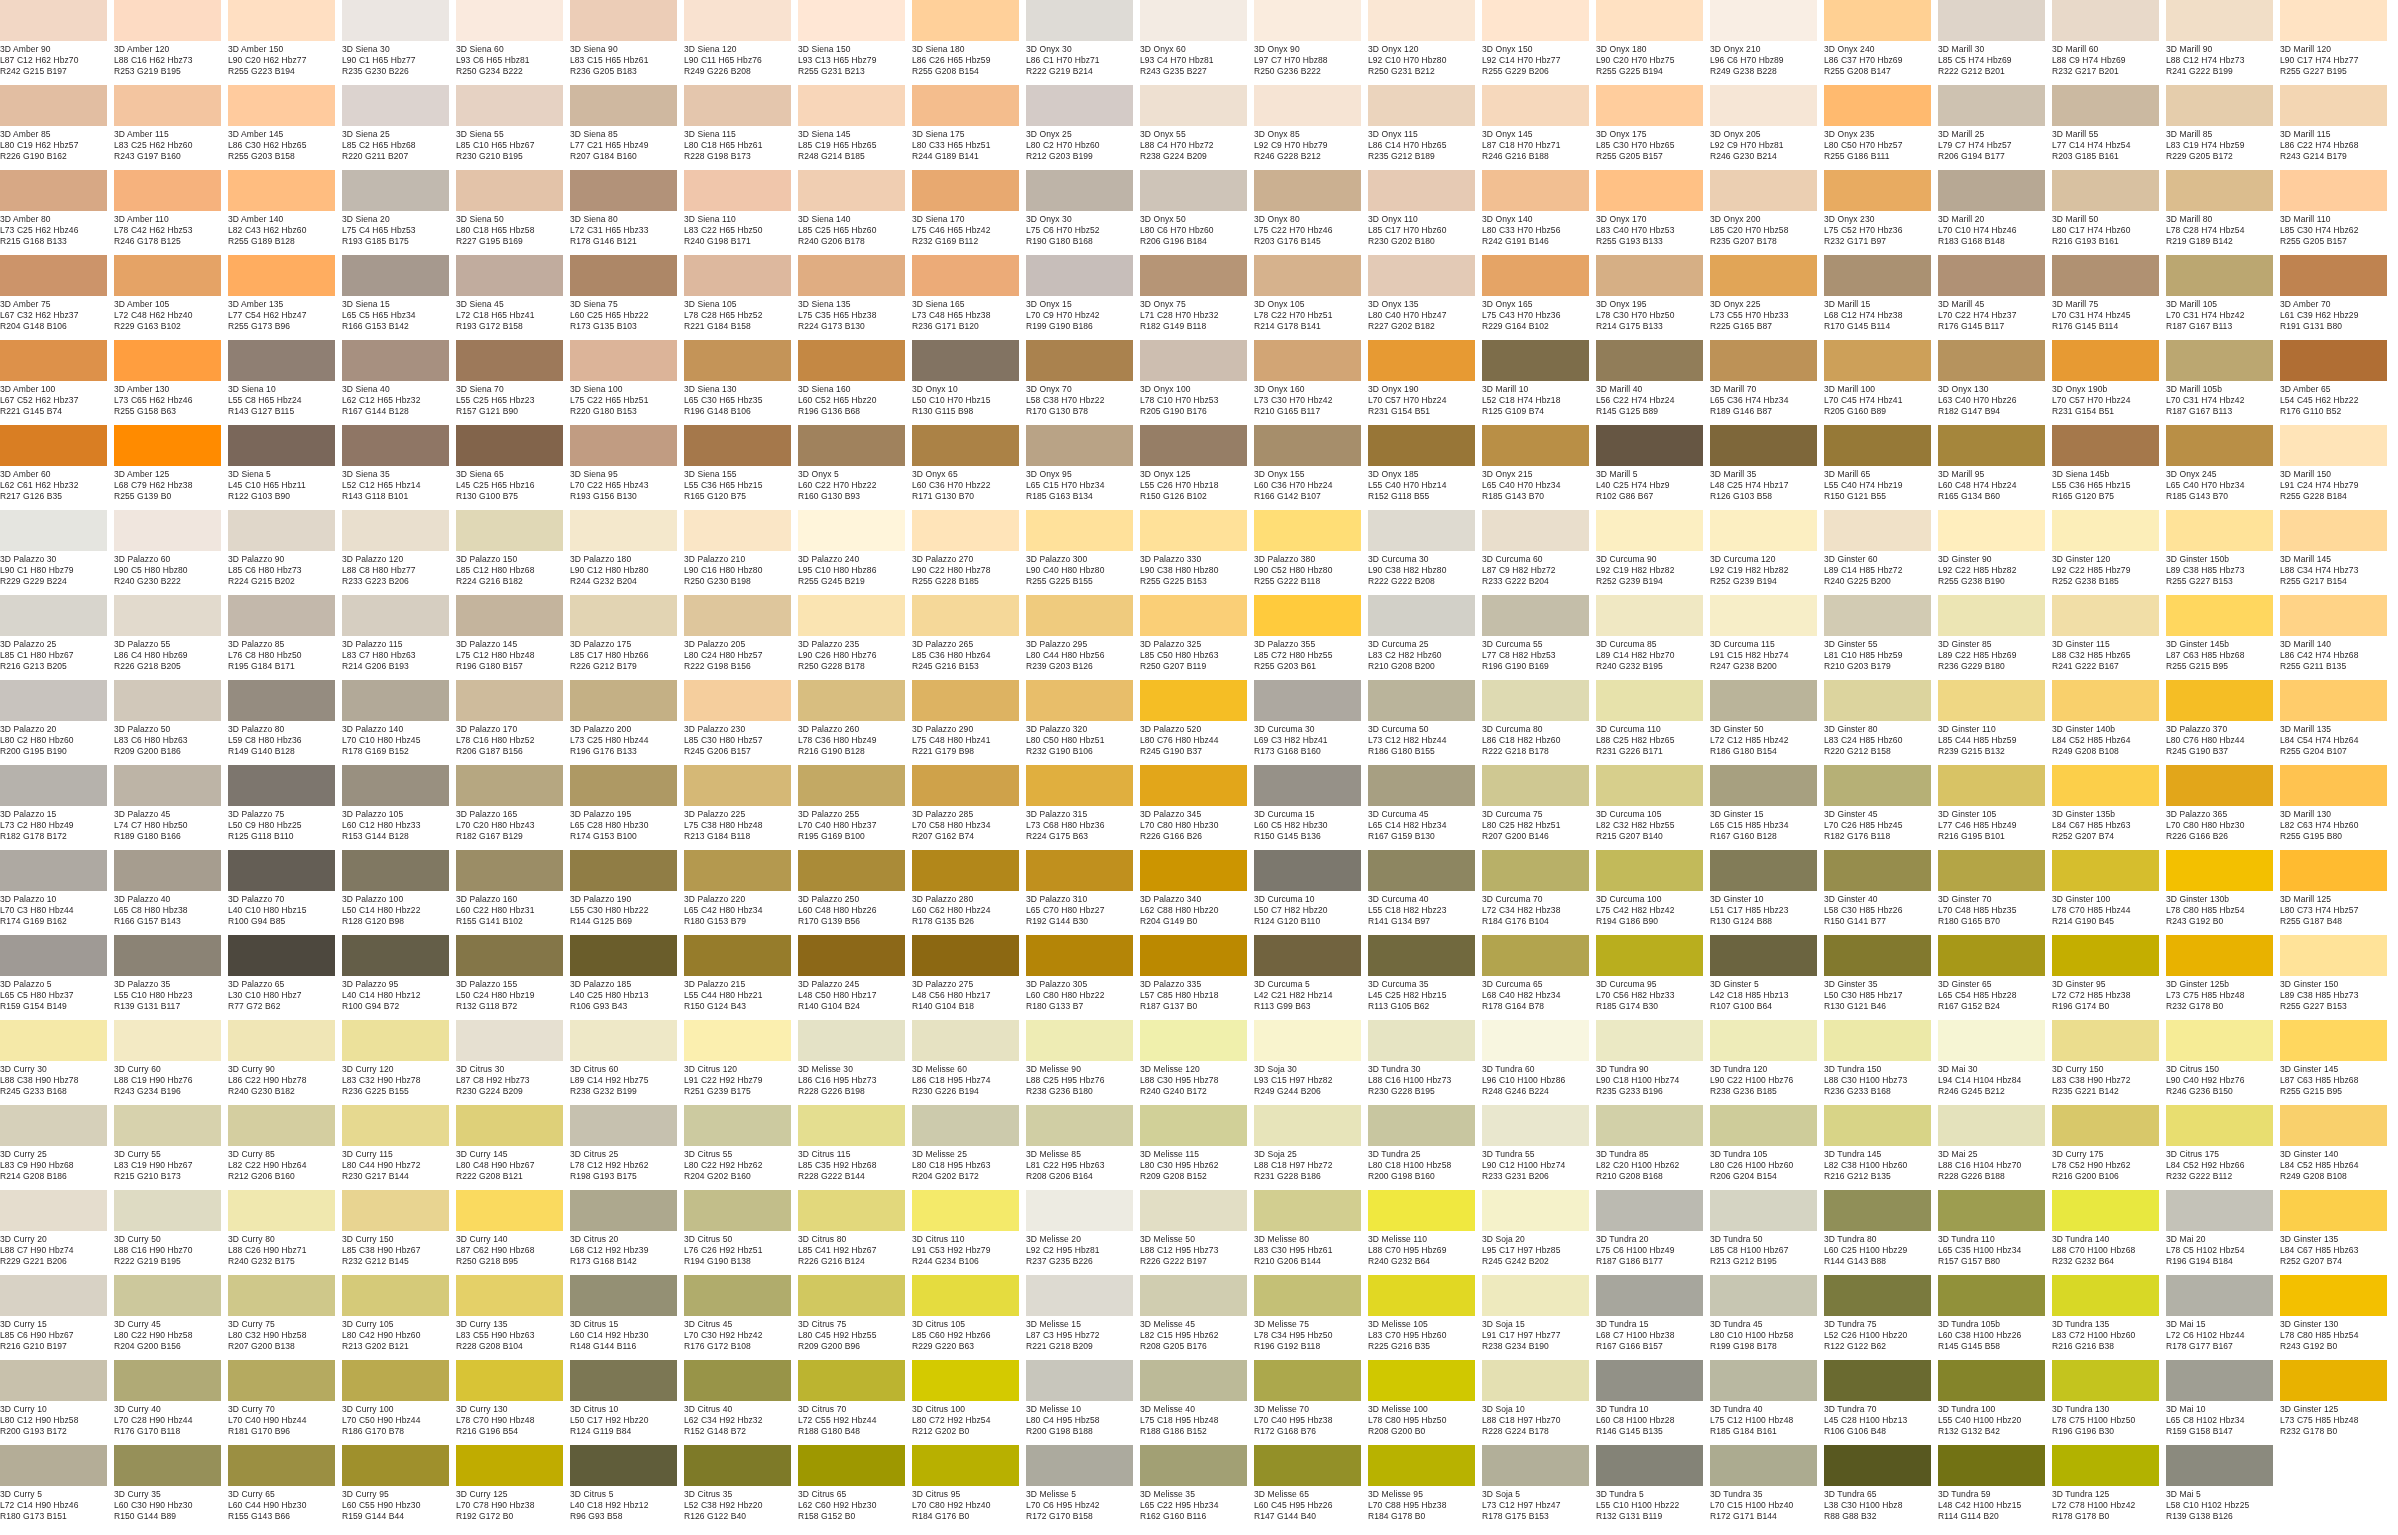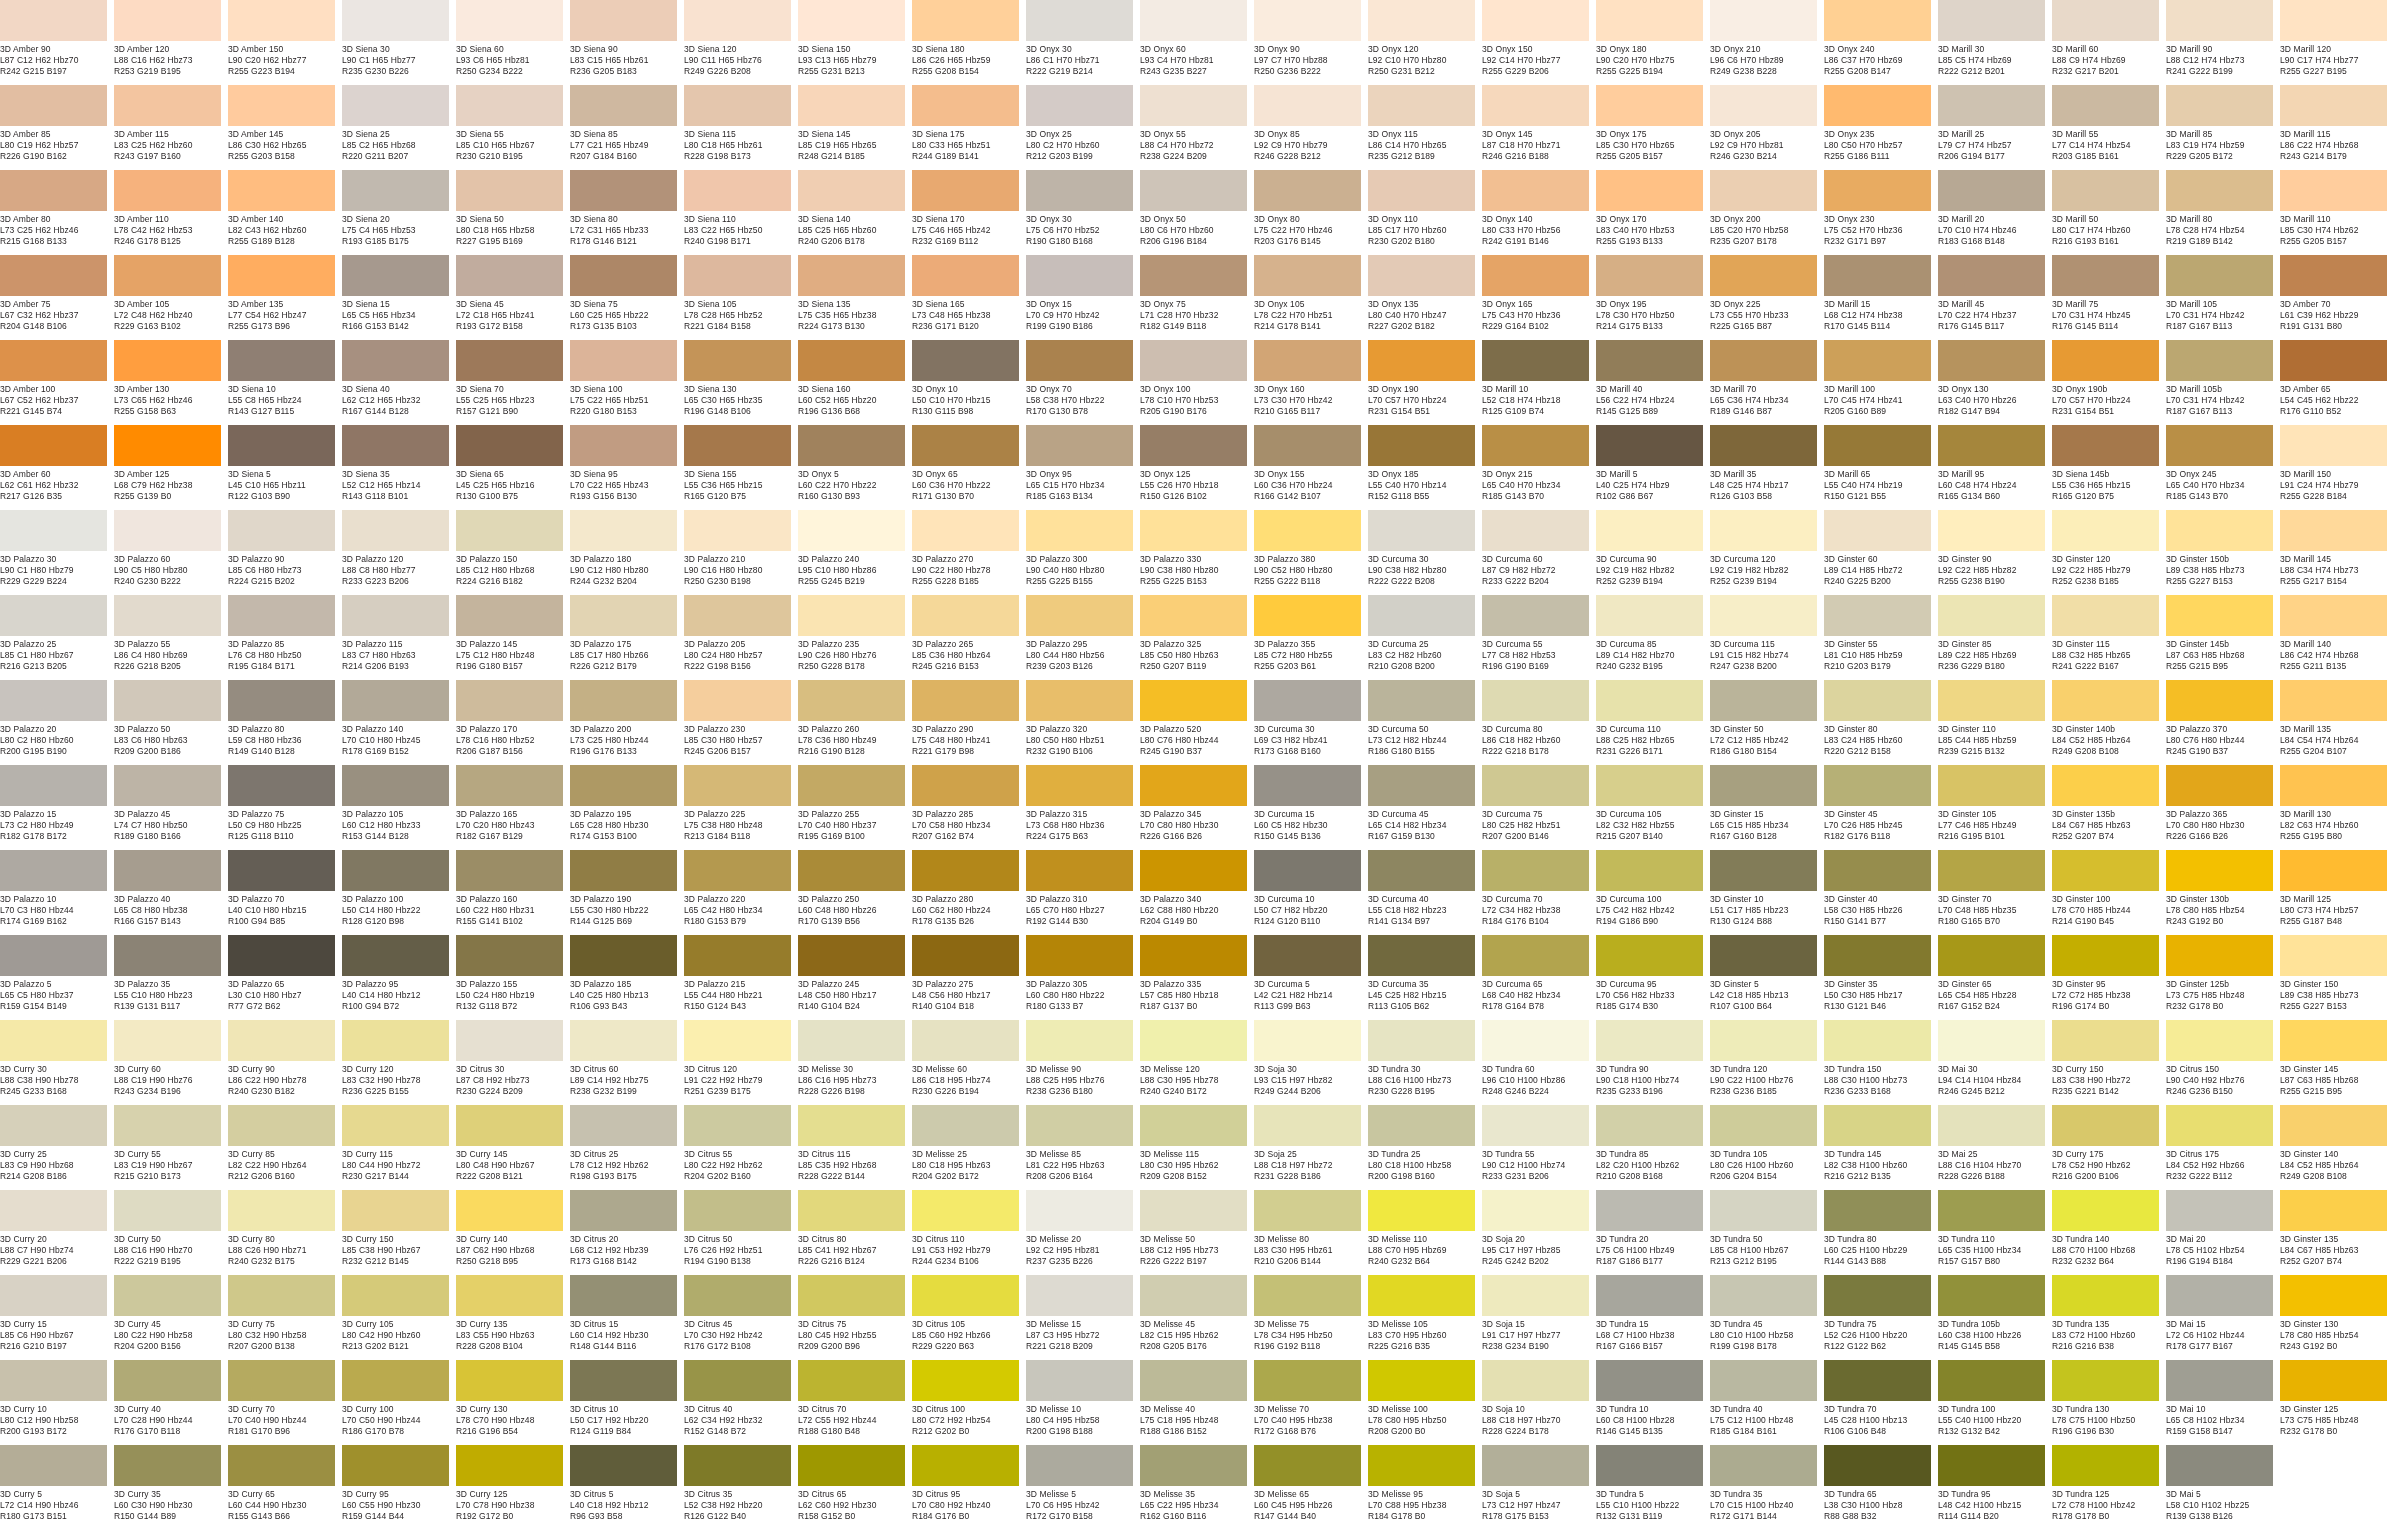--- a/index.html
+++ b/index.html
@@ -3051,21 +3051,21 @@
         <div class="swatch" style="background: rgb(88, 88, 32);"></div>
         <div class="info">
           <div class="nm">3D Tundra 65</div>
           <div class="lch">L38 C30 H100 Hbz8</div>
           <div class="rgb">R88 G88 B32</div>
         </div>
       </div>
       <div class="cell">
         <div class="swatch" style="background: rgb(114, 114, 20);"></div>
         <div class="info">
-          <div class="nm">3D Tundra 95</div>
+          <div class="nm">3D Tundra 59</div>
           <div class="lch">L48 C42 H100 Hbz15</div>
           <div class="rgb">R114 G114 B20</div>
         </div>
       </div>
       <div class="cell">
         <div class="swatch" style="background: rgb(178, 178, 0);"></div>
         <div class="info">
           <div class="nm">3D Tundra 125</div>
           <div class="lch">L72 C78 H100 Hbz42</div>
           <div class="rgb">R178 G178 B0</div>

